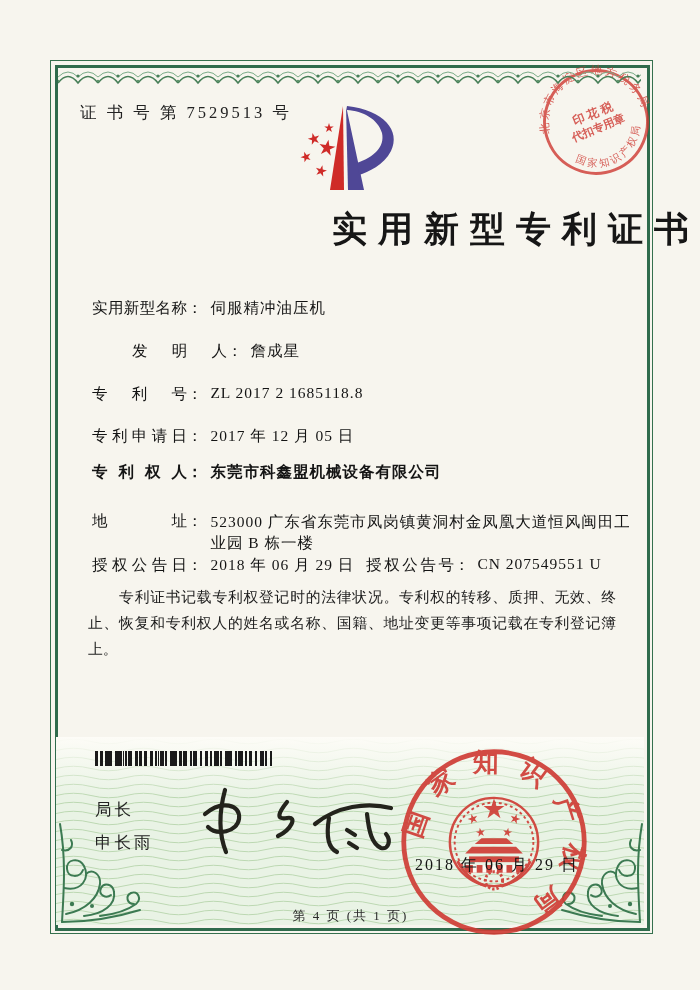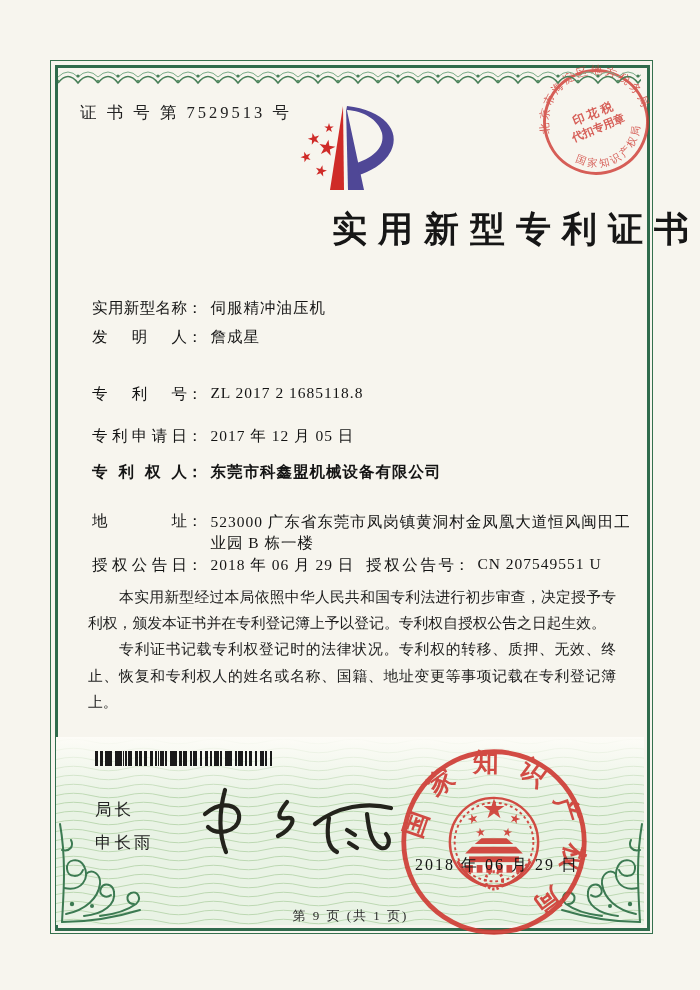--- a/index.html
+++ b/index.html
@@ -150,21 +150,21 @@
   </g>
 </svg>
 
 <div class="abs title">实用新型专利证书</div>
 
 <div class="abs fields">
   <div class="frow" style="top:0;">
     <span class="flabel">实用新型名称</span><span class="fcolon">：</span>
     <span class="fvalue">伺服精冲油压机</span>
   </div>
-  <div class="frow" style="top:29px;">
+  <div class="frow" style="top:43px;margin-left:40px;">
     <span class="flabel">发明人</span><span class="fcolon">：</span>
     <span class="fvalue">詹成星</span>
   </div>
   <div class="frow" style="top:86px;">
     <span class="flabel">专利号</span><span class="fcolon">：</span>
     <span class="fvalue">ZL 2017 2 1685118.8</span>
   </div>
   <div class="frow" style="top:128px;">
     <span class="flabel">专利申请日</span><span class="fcolon">：</span>
     <span class="fvalue">2017 年 12 月 05 日</span>
@@ -181,21 +181,20 @@
     <span class="flabel">授权公告日</span><span class="fcolon">：</span>
     <span class="fvalue">2018 年 06 月 29 日</span>
     <span class="grant-pair2">
       <span class="flabel">授权公告号</span><span class="fcolon">：</span>
       <span class="fvalue">CN 207549551 U</span>
     </span>
   </div>
 </div>
 
 <div class="abs bodytext">
-  <p>本实用新型经过本局依照中华人民共和国专利法进行初步审查，决定授予专利权，颁发本证书并在专利登记簿上予以登记。专利权自授权公告之日起生效。</p>
   <p>专利证书记载专利权登记时的法律状况。专利权的转移、质押、无效、终止、恢复和专利权人的姓名或名称、国籍、地址变更等事项记载在专利登记簿上。</p>
 </div>
 
 <div class="abs barcode"></div>
 
 <div class="abs director-title">局长</div>
 <div class="abs director-name">申长雨</div>
 
 <svg class="abs signature" width="205" height="95" viewBox="0 0 205 95">
   <g fill="none" stroke="#23231c" stroke-width="4.2" stroke-linecap="round" stroke-linejoin="round">
@@ -241,13 +240,13 @@
     <circle cx="100" cy="100" r="46" stroke-width="2.5"></circle>
     <circle cx="100" cy="100" r="41" stroke-width="2" stroke-dasharray="3 3"></circle>
     <circle cx="100" cy="140" r="9" stroke-width="3" stroke-dasharray="2.5 2"></circle>
     <path d="M62 120 C 70 136, 84 144, 92 146" stroke-width="3"></path>
     <path d="M138 120 C 130 136, 116 144, 108 146" stroke-width="3"></path>
   </g>
 </svg>
 
 <div class="abs seal-date">2018 年 06 月 29 日</div>
 
-<div class="abs footer">第 9 页 (共 1 页)</div>
+<div class="abs footer">第 4 页 (共 1 页)</div>
 
 </body></html>

